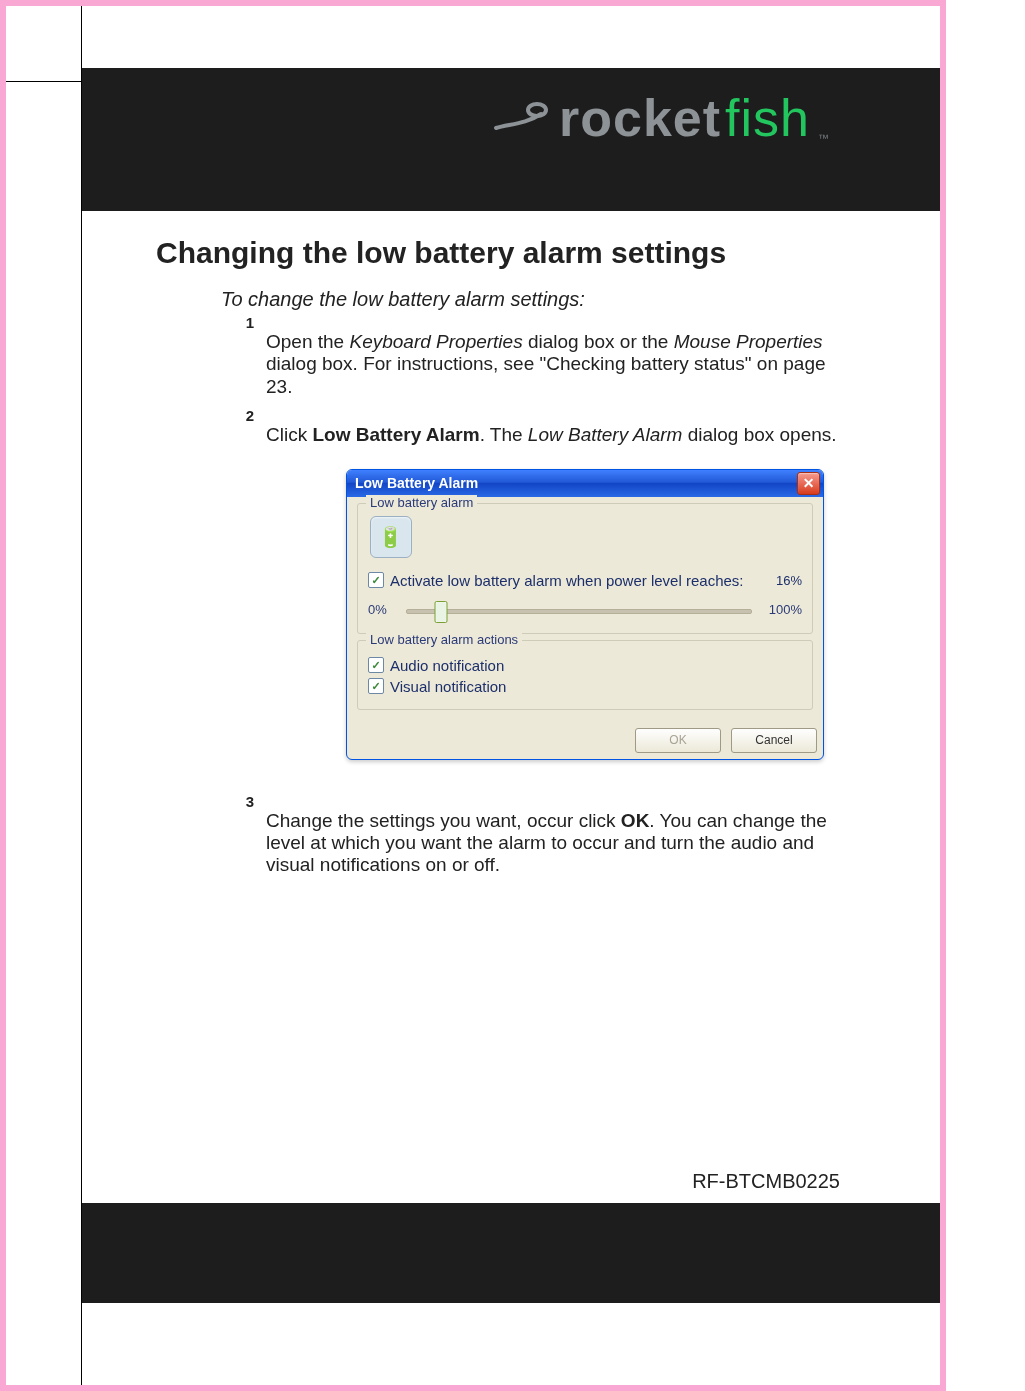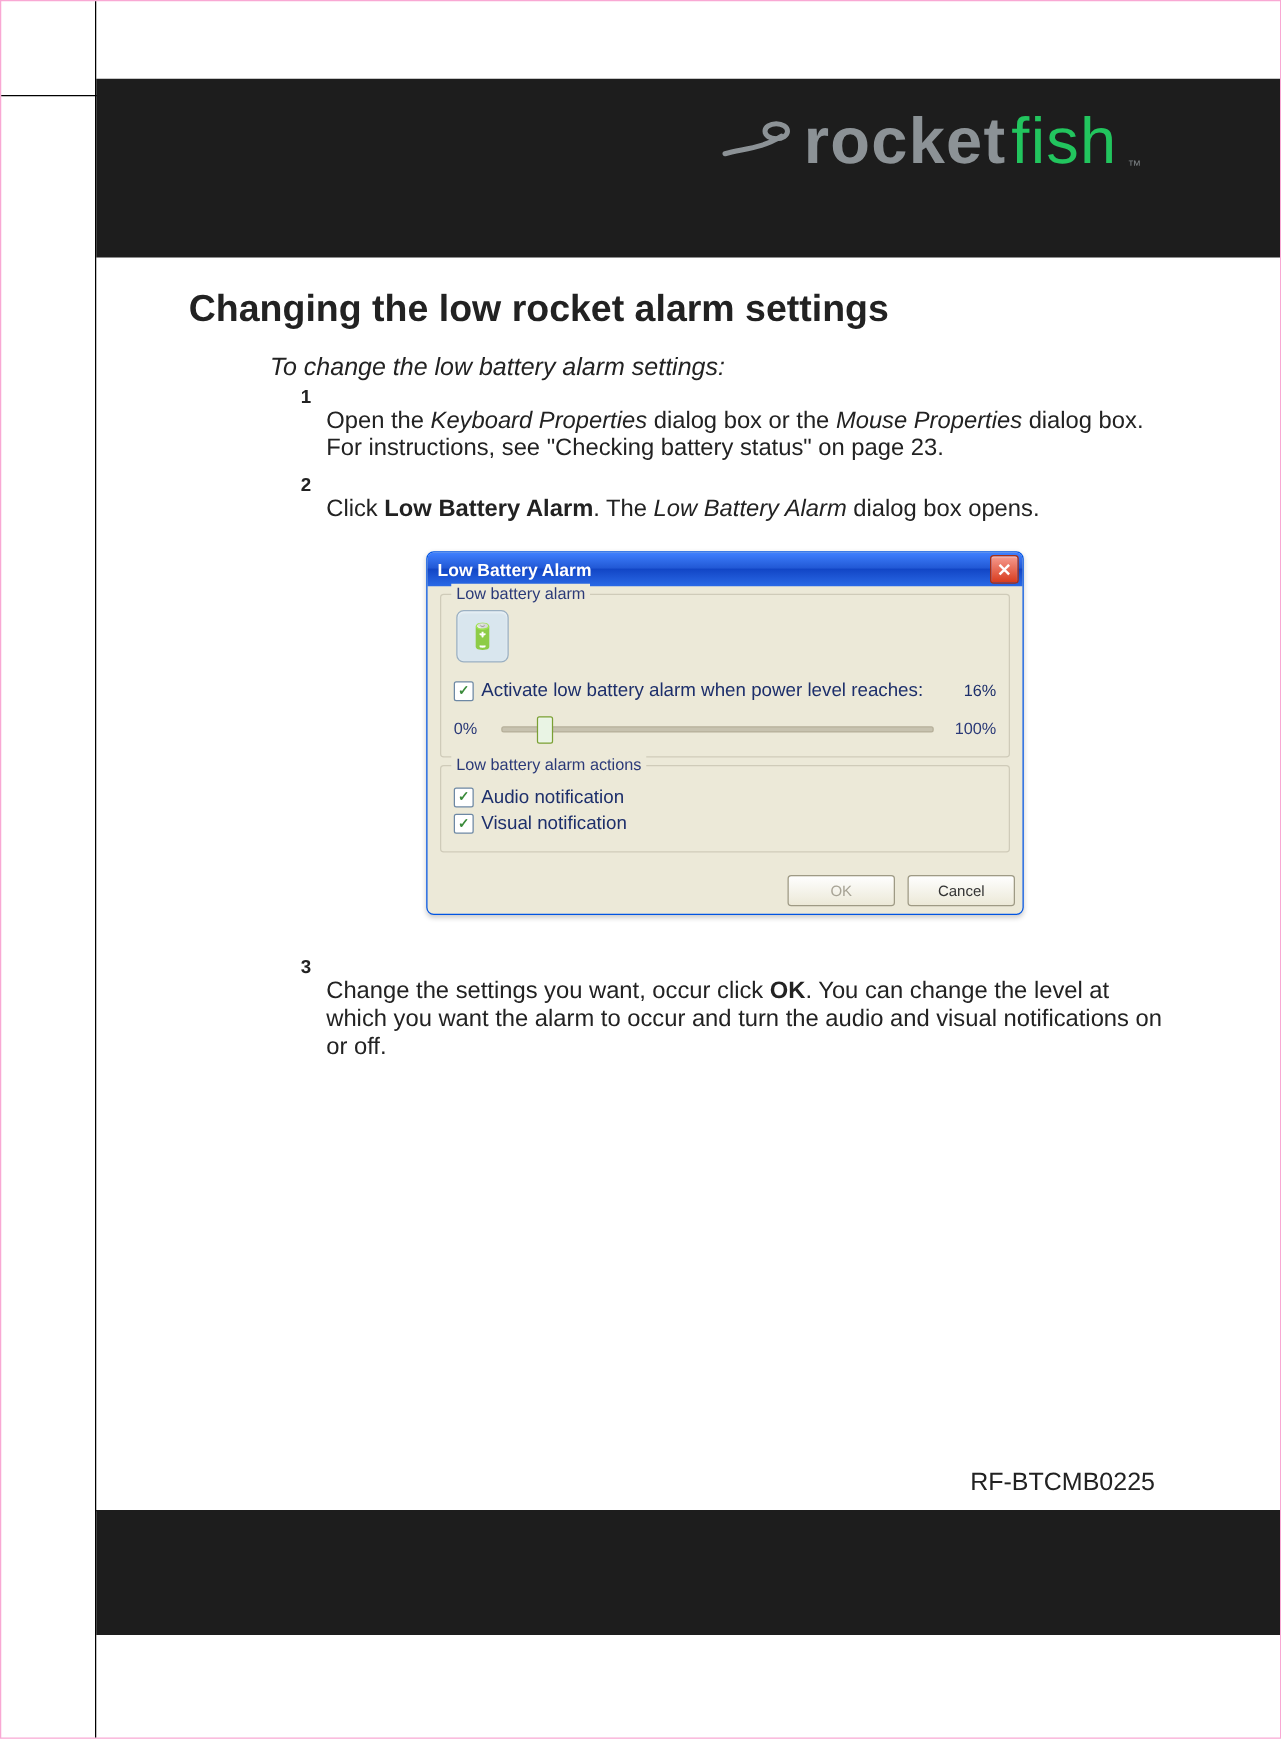--- a/index.html
+++ b/index.html
@@ -3,24 +3,24 @@
 <meta charset="utf-8">
 <style>
   body {
     margin: 0;
     font-family: "Segoe UI", Arial, sans-serif;
     background: #fff;
     color: #222;
     width: 1025px;
   }
   .page-outer {
-    border: 1px solid #f9a8d4;
+    border: 6px solid #f9a8d4;
     margin: 0 0 0 0;
     padding-top: 16px;
-    width: 1025px;
+    width: 946px;
     box-sizing: border-box;
     min-height: 1391px;
     position: relative;
   }
   .vline {
     position: absolute;
     top: 0;
     bottom: 0;
     left: 75px;
     width: 0;
@@ -228,21 +228,21 @@
           <ellipse cx="46" cy="30" rx="9" ry="6" fill="none" stroke="#8c9296" stroke-width="4"></ellipse>
         </svg>
       </span>
       <span class="bold">rocket</span>
         <span style="color:#22c55e;font-weight:300;text-align:center;">fish</span>
       <span class="tm">™</span>
     </div>
   </div>
 
   <div class="content">
-    <h2 class="section-title">Changing the low rocket alarm settings</h2>
+    <h2 class="section-title">Changing the low battery alarm settings</h2>
     <div class="sub-title">To change the low battery alarm settings:</div>
 
     <div class="steps">
 
       <div class="step">
         <div class="step-num">1</div>
         <div class="step-body">
           <span>Open the </span><span class="italic">Keyboard Properties</span><span> dialog box or the </span><span class="italic">Mouse Properties</span><span> dialog box. For instructions, see "Checking battery status" on page 23.</span>
         </div>
       </div>

